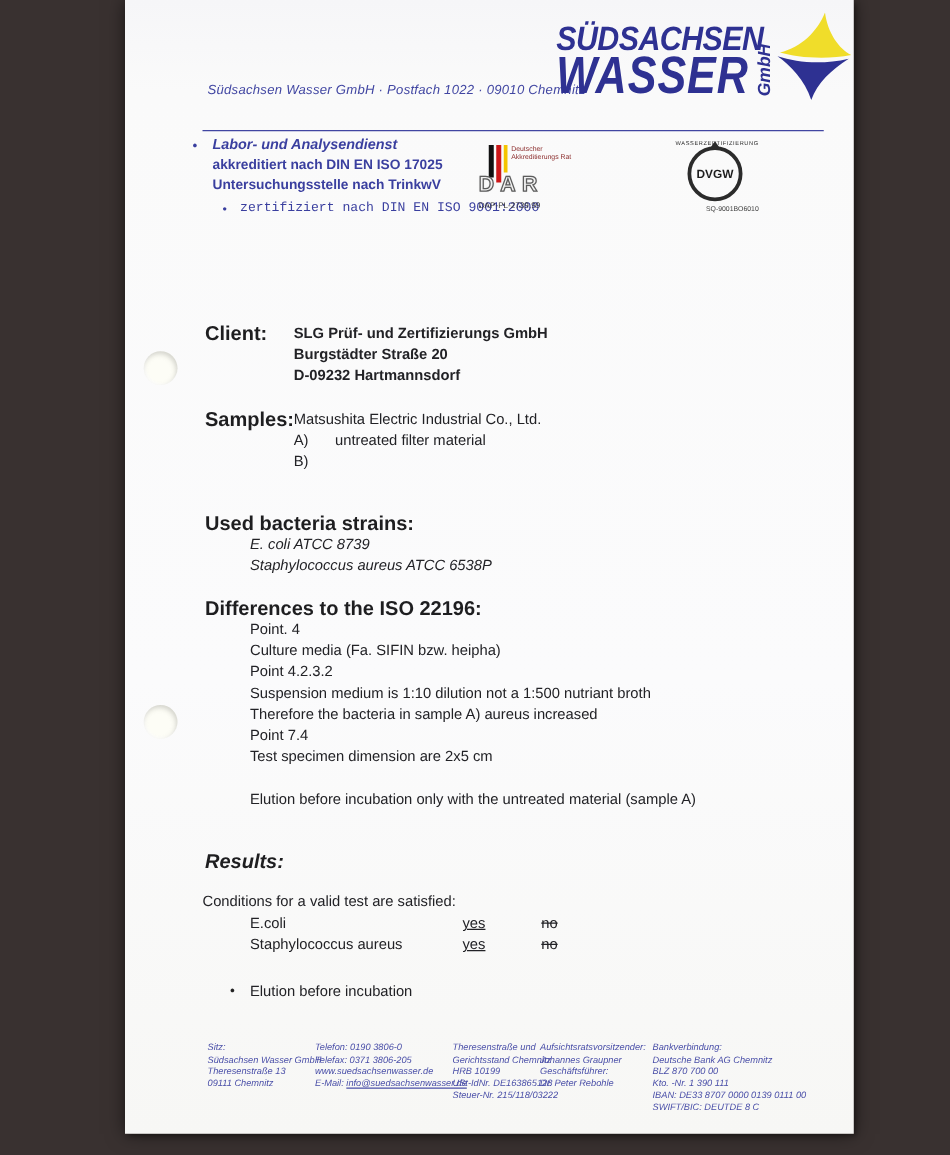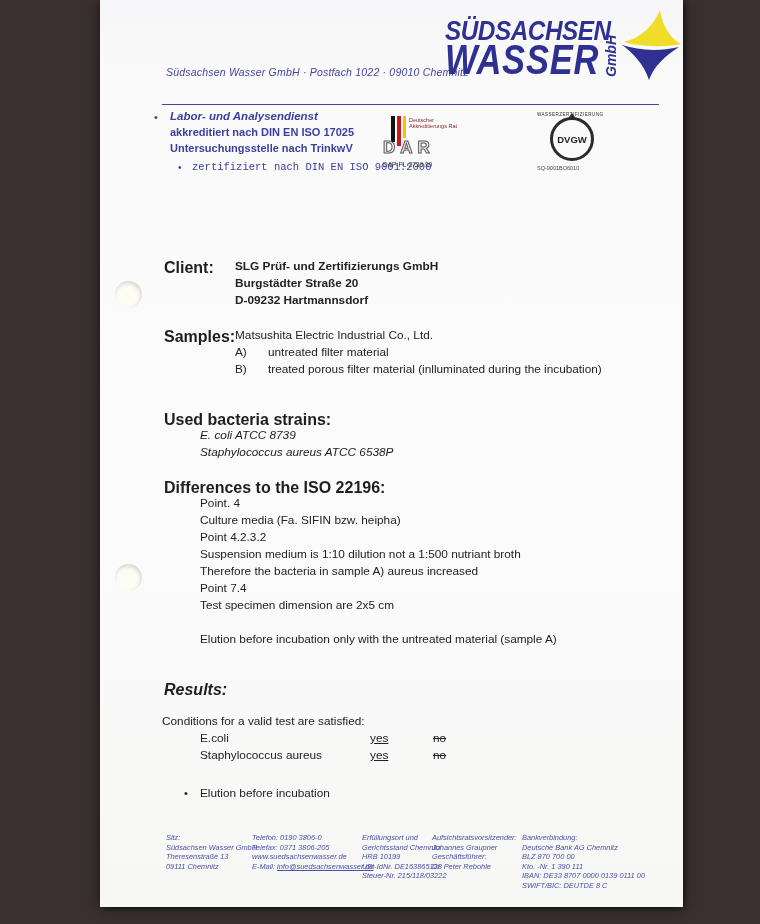--- a/index.html
+++ b/index.html
@@ -56,21 +56,21 @@
   .dar-flag .s1{width:4px;height:26px;background:#111;margin-right:2px;}
   .dar-flag .s2{width:4px;height:30px;background:#cc1719;margin-right:2px;}
   .dar-flag .s3{width:3px;height:22px;background:#f4c400;}
   .dar-mini{font-size:5.5px;color:#8a2a2a;line-height:6px;margin-left:3px;margin-top:1px;}
   .dar-letters{
     margin-top:-8px;font-size:17px;font-weight:bold;letter-spacing:5px;
     color:#f2f2f2;-webkit-text-stroke:1px #5c5c5c;text-shadow:0 0 1px #777;
   }
   .dar-caption{font-size:6.5px;color:#333;margin-top:3px;}
   
-  .dvgw{position:absolute;left:437px;top:112px;width:70px;text-align:left;}
+  .dvgw{position:absolute;left:437px;top:112px;width:70px;text-align:right;}
   .dvgw-arc{font-size:4.5px;color:#2b2b2b;letter-spacing:.5px;line-height:5px;}
   .dvgw-circle{
     width:38px;height:38px;border:3px solid #2b2b2b;border-radius:50%;
     margin:0 auto;display:flex;align-items:center;justify-content:center;
     font-size:9.5px;font-weight:bold;color:#1e1e1e;position:relative;
   }
   .dvgw-circle:before{
     content:"";position:absolute;top:-7px;left:14px;width:0;height:0;
     border-left:5px solid transparent;border-right:5px solid transparent;border-bottom:7px solid #2b2b2b;
   }
@@ -144,21 +144,20 @@
   <div class="abs lbl" style="left:64px;top:259px;">Client:</div>
   <div class="abs txt bold" style="left:135px;top:259px;">SLG Prüf- und Zertifizierungs GmbH</div>
   <div class="abs txt bold" style="left:135px;top:276px;">Burgstädter Straße 20</div>
   <div class="abs txt bold" style="left:135px;top:293px;">D-09232 Hartmannsdorf</div>
 
   <div class="abs lbl" style="left:64px;top:328px;">Samples:</div>
   <div class="abs txt" style="left:135px;top:328px;">Matsushita Electric Industrial Co., Ltd.</div>
   <div class="abs txt" style="left:135px;top:345px;">A)</div>
   <div class="abs txt" style="left:168px;top:345px;">untreated filter material</div>
   <div class="abs txt" style="left:135px;top:362px;">B)</div>
-  <div class="abs txt" style="left:168px;top:362px;">treated porous filter material (inlluminated during the incubation)</div>
 
   <div class="abs lbl" style="left:64px;top:411px;">Used bacteria strains:</div>
   <div class="abs txt ital" style="left:100px;top:428px;">E. coli ATCC 8739</div>
   <div class="abs txt ital" style="left:100px;top:445px;">Staphylococcus aureus ATCC 6538P</div>
 
   <div class="abs lbl" style="left:64px;top:479px;">Differences to the ISO 22196:</div>
   <div class="abs txt" style="left:100px;top:496px;">Point. 4</div>
   <div class="abs txt" style="left:100px;top:513px;">Culture media (Fa. SIFIN bzw. heipha)</div>
   <div class="abs txt" style="left:100px;top:530px;">Point 4.2.3.2</div>
   <div class="abs txt" style="left:100px;top:547px;">Suspension medium is 1:10 dilution not a 1:500 nutriant broth</div>
@@ -195,21 +194,21 @@
     <div>Telefon: 0190 3806-0</div>
     <div>Telefax: 0371 3806-205</div>
     <div>www.suedsachsenwasser.de</div>
     <div>
       <span>E-Mail:</span>
       <span class="link">info@suedsachsenwasser.de</span>
     </div>
   </div>
 
   <div class="foot" style="left:262px;">
-    <div>Erfüllungsort und</div>
+    <div>Theresenstraße und</div>
     <div>Gerichtsstand Chemnitz</div>
     <div>HRB 10199</div>
     <div>USt-IdNr. DE163865128</div>
     <div>Steuer-Nr. 215/118/03222</div>
   </div>
 
   <div class="foot" style="left:332px;">
     <div>Aufsichtsratsvorsitzender:</div>
     <div>Johannes Graupner</div>
     <div>Geschäftsführer:</div>

